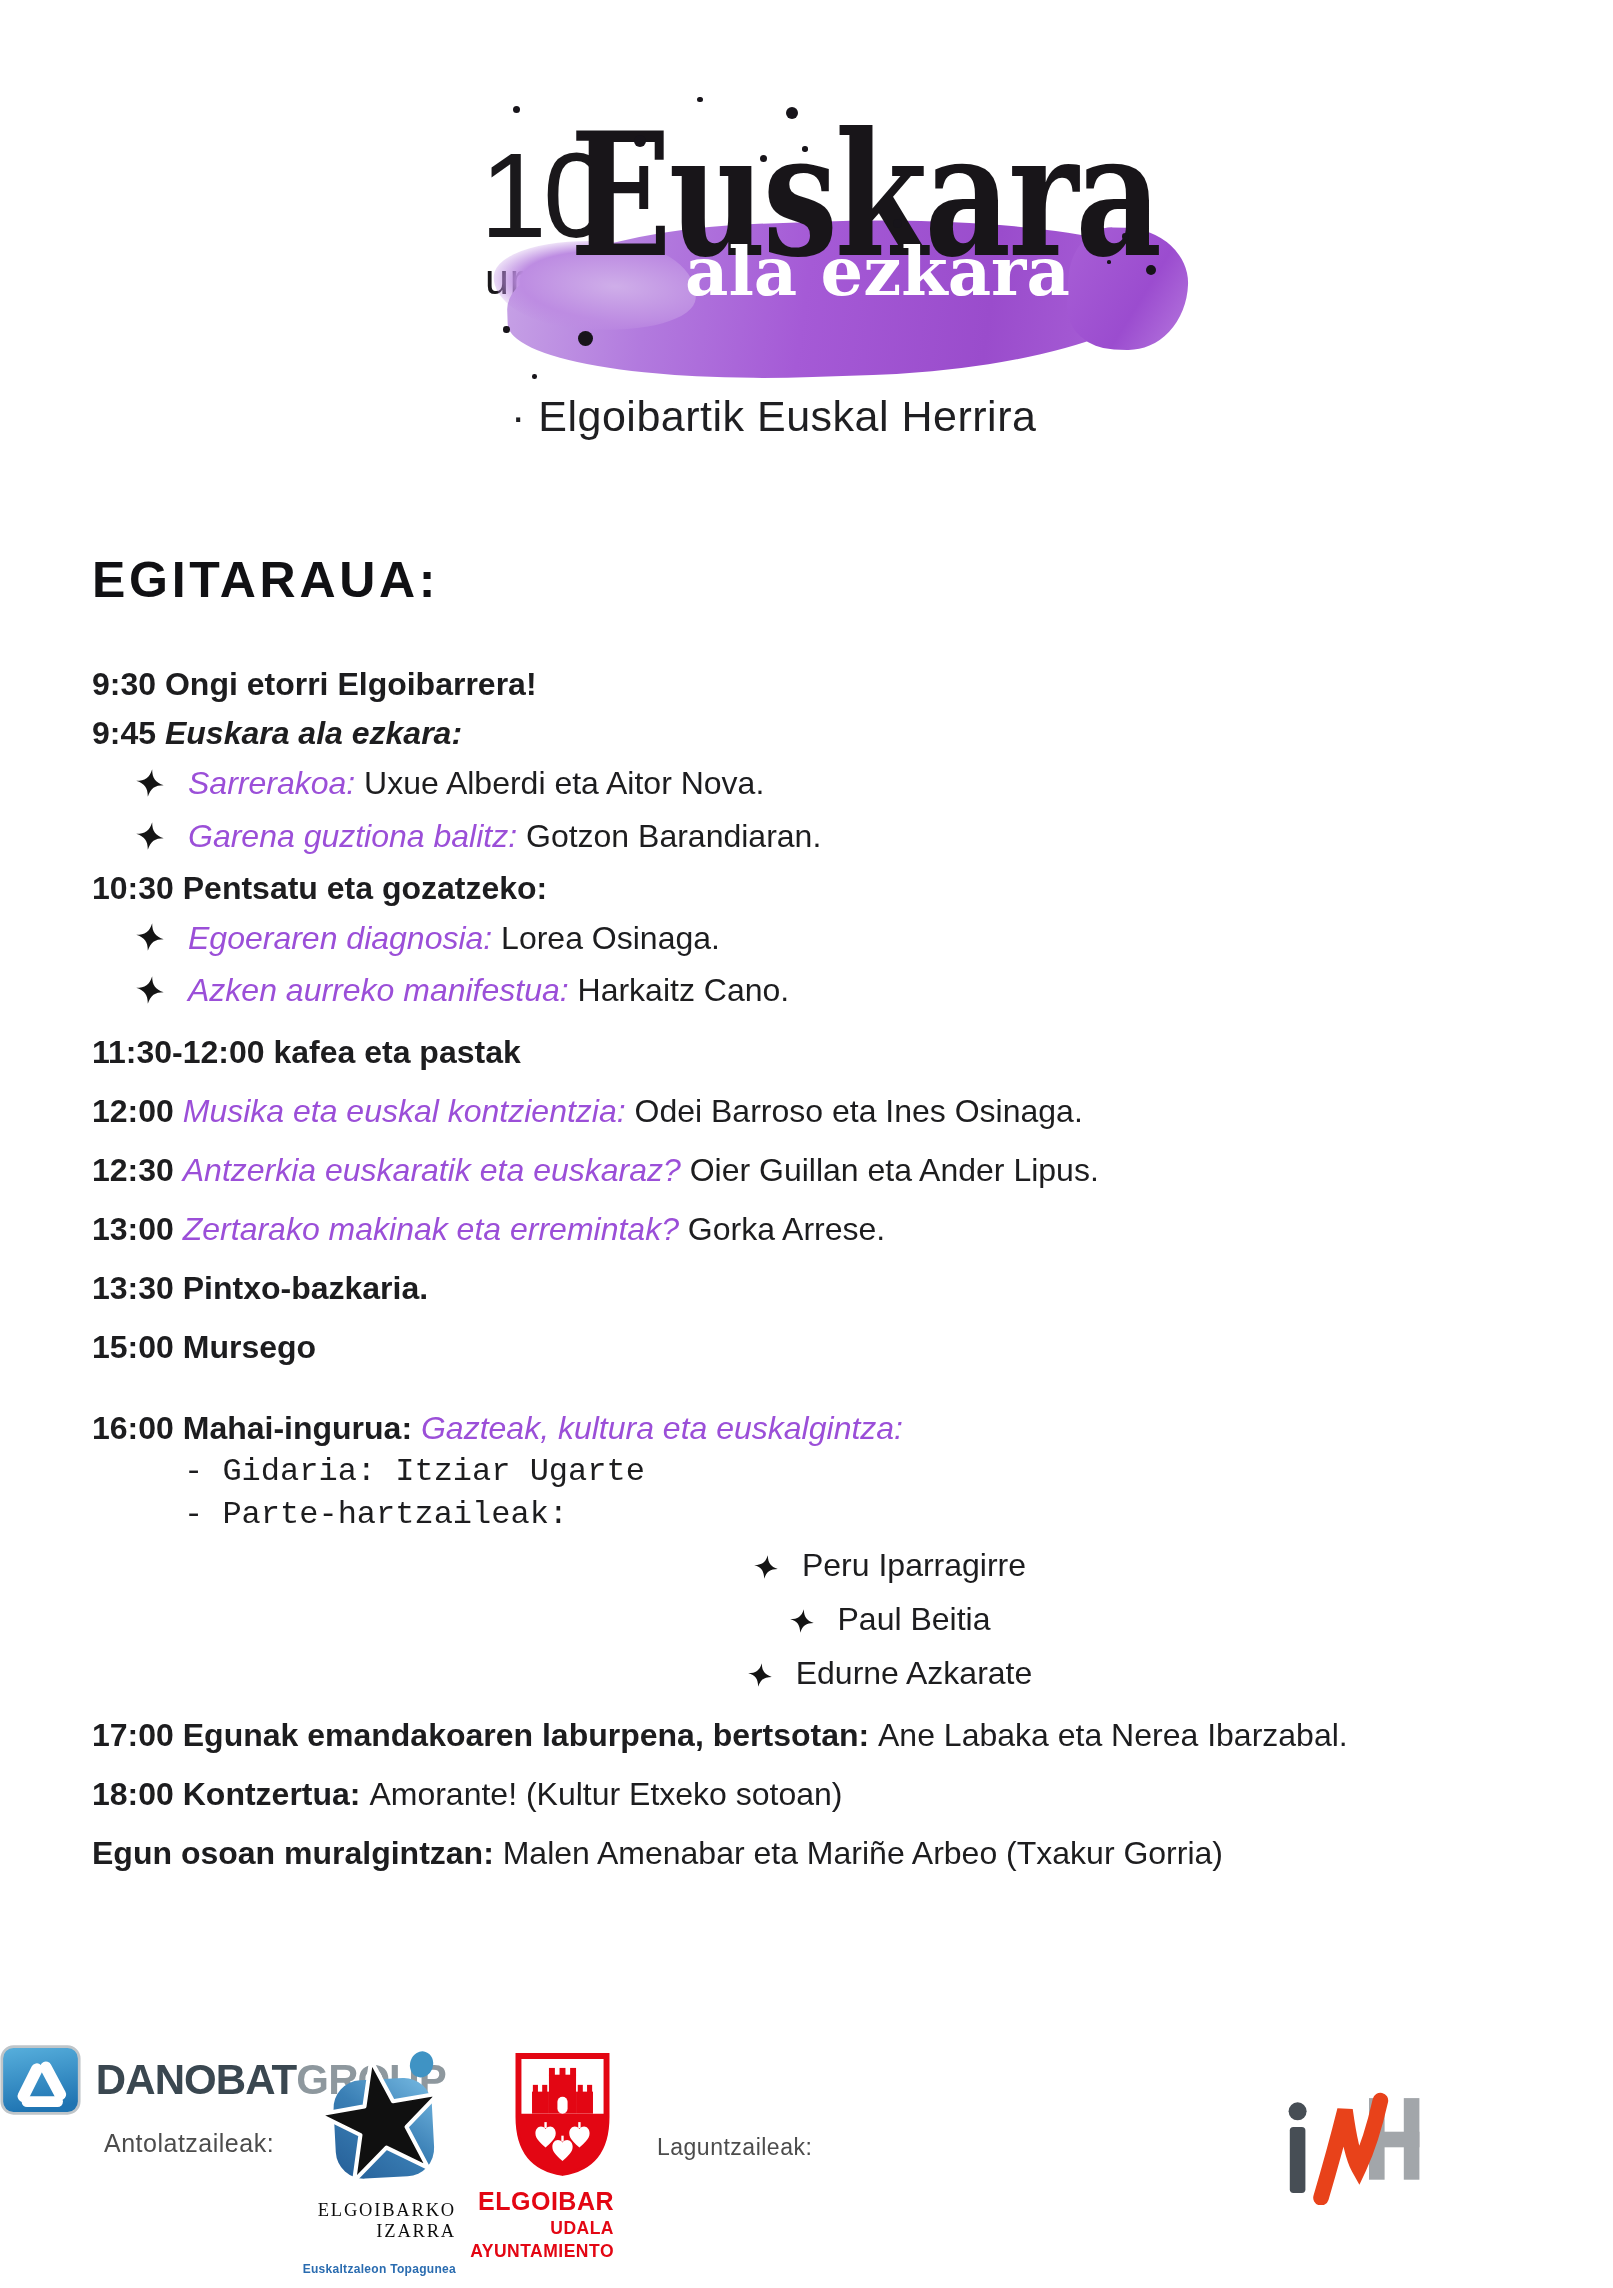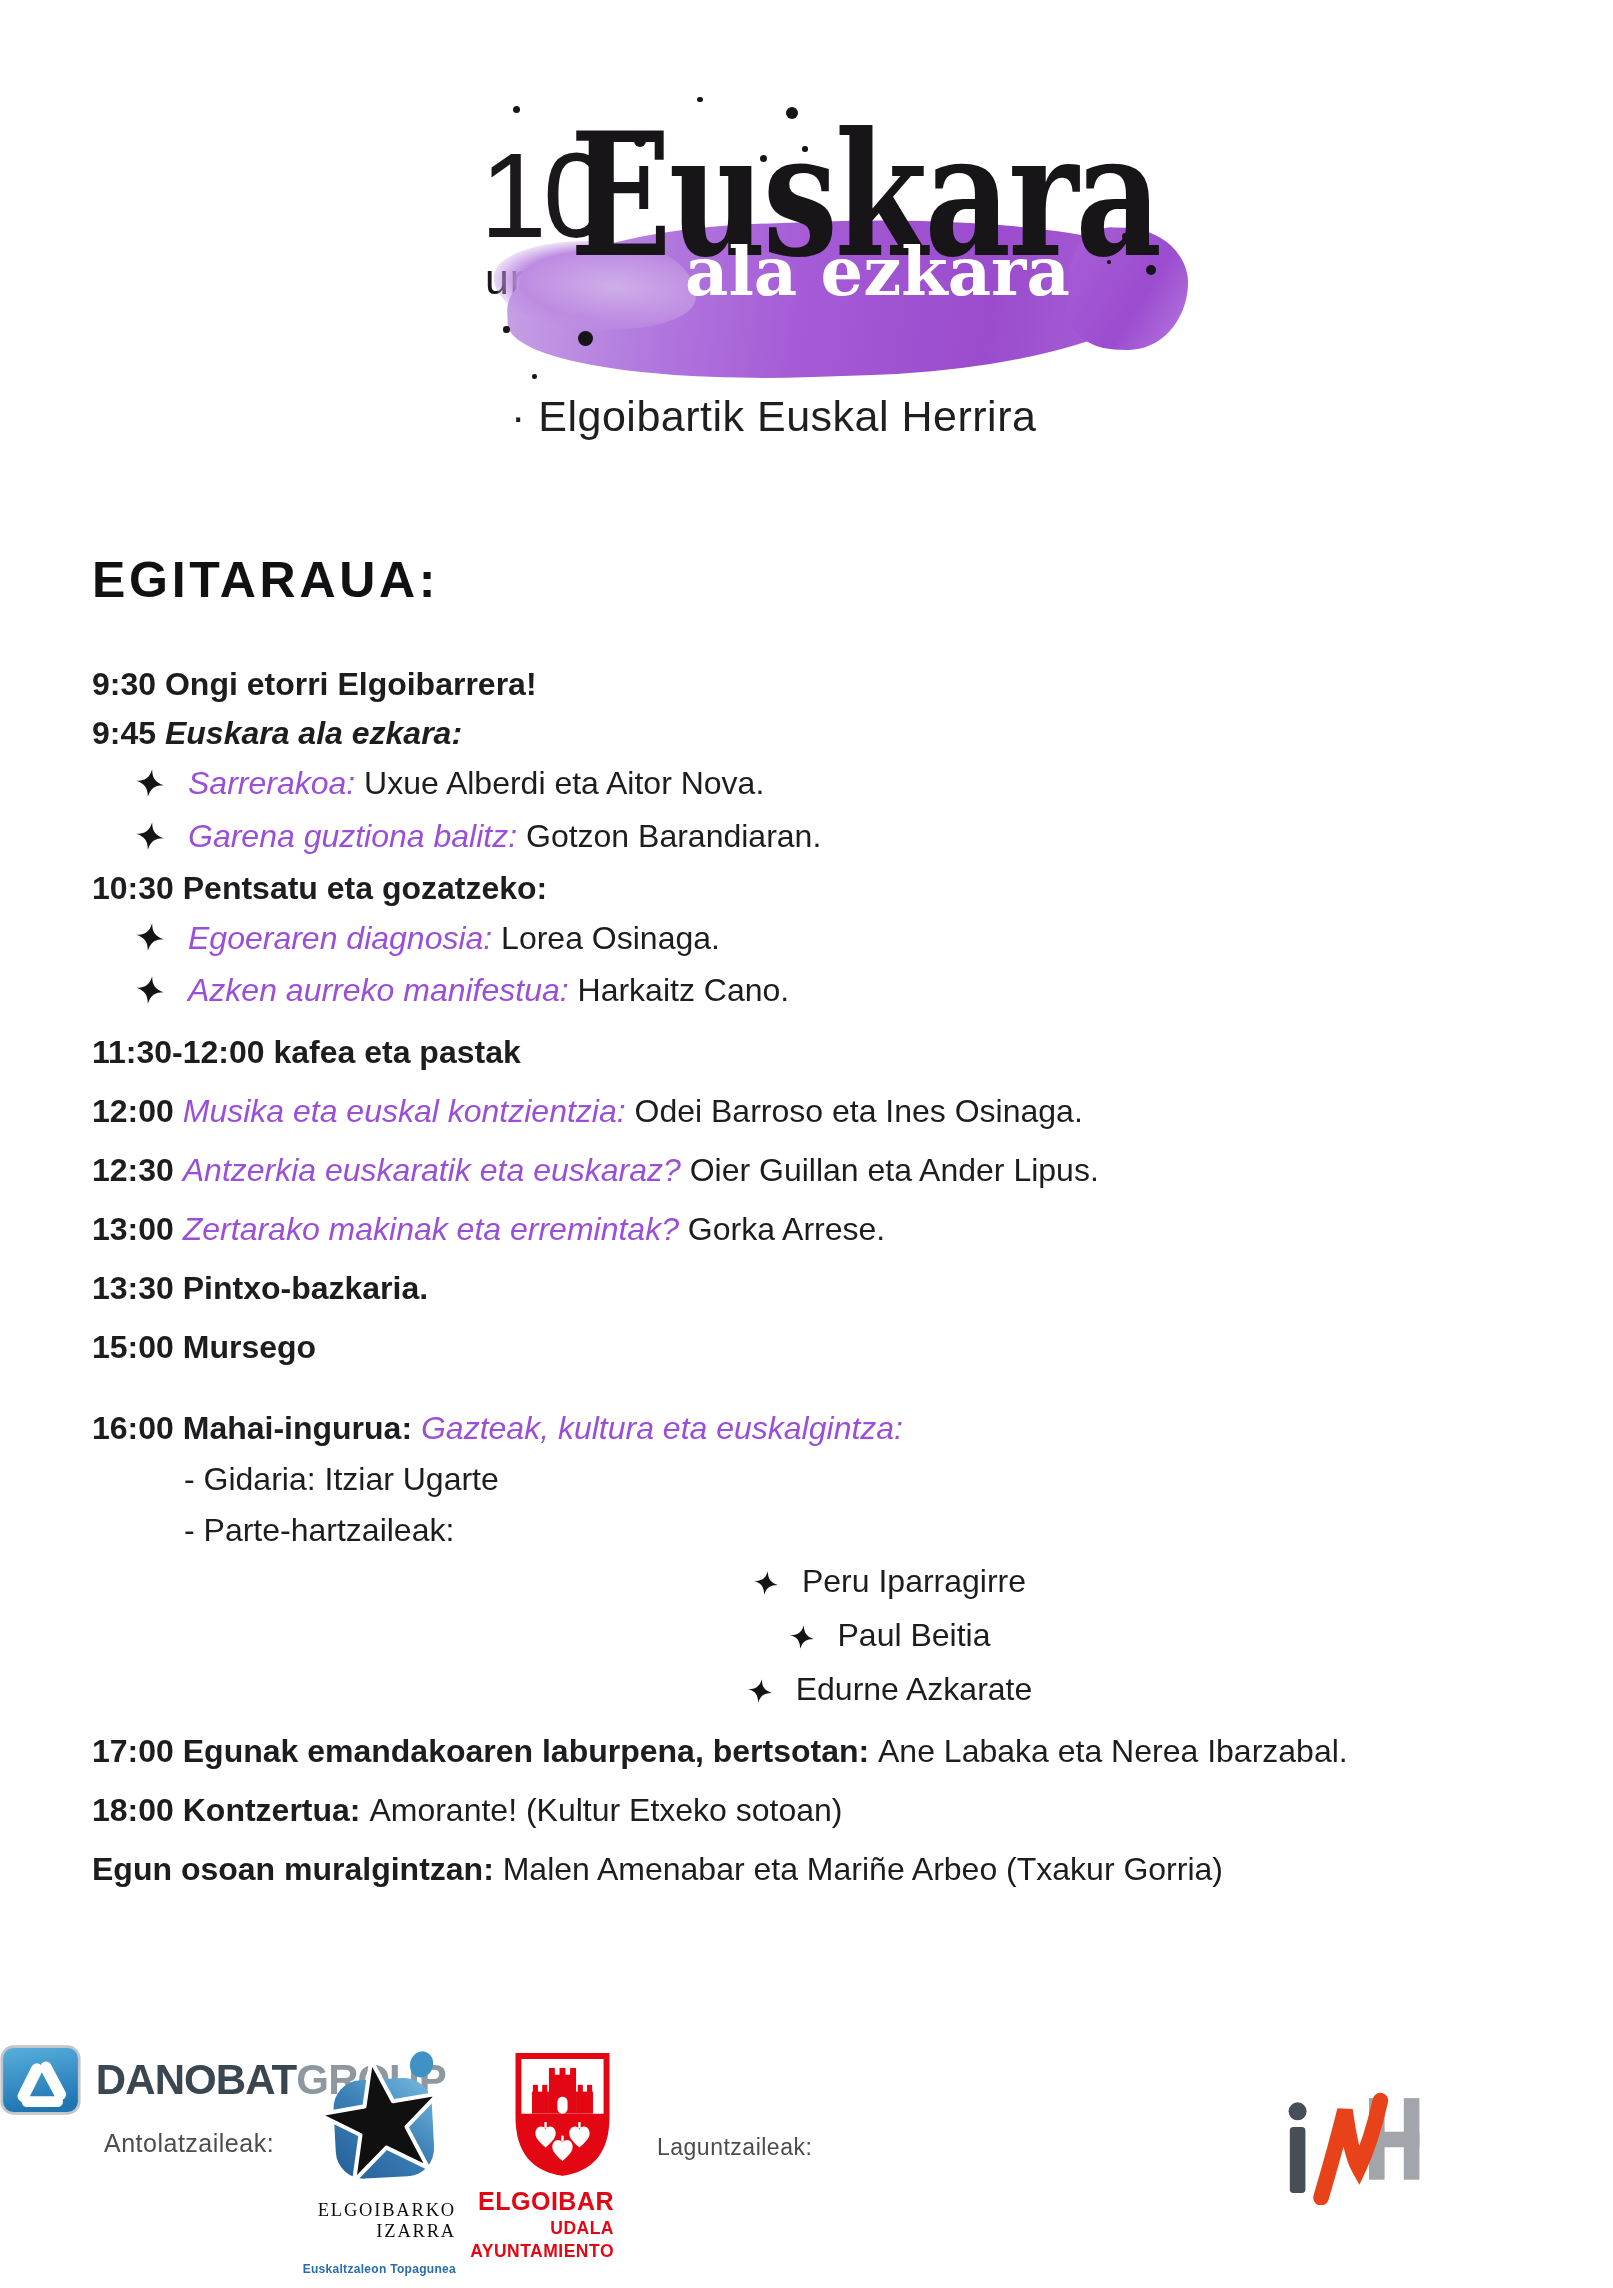--- a/index.html
+++ b/index.html
@@ -62,21 +62,21 @@
   .schedule{position:absolute;left:92px;top:554px;width:1458px;}
   .heading{
     font-size:50px;font-weight:700;letter-spacing:3.7px;color:#111114;
     line-height:52px;margin-bottom:59px;
   }
   .row{font-size:32px;line-height:39px;color:var(--ink);}
   .row.time{margin-top:10px;}
   .row.time-wide{margin-top:20px;}
   .row.time-xwide{margin-top:42px;}
   .row.star{margin-top:11px;padding-left:44px;}
-  .row.dash{margin-top:12px;padding-left:92px;}
+  .row.dash{margin-top:4px;padding-left:92px;font-family:Liberation Mono, monospace;}
   .row.star2{margin-top:12px;padding-left:138px;text-align:center;}
   .row:first-of-type{margin-top:15px;}
   .seg-bold{font-weight:700;}
   .seg-bolditalic{font-weight:700;font-style:italic;}
   .seg-purple{color:var(--purple);font-style:italic;font-weight:400;}
   .seg-regular{font-weight:400;}
   .bullet{display:inline-block;vertical-align:-2.8px;margin-right:24px;}
   .bullet svg{width:28px;height:28px;transform:rotate(9deg);fill:#141414;}
   .row.star2 .bullet svg{width:24px;height:24px;}
 

